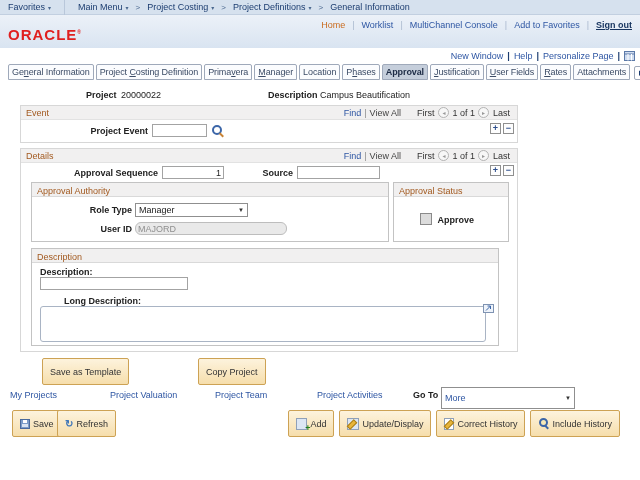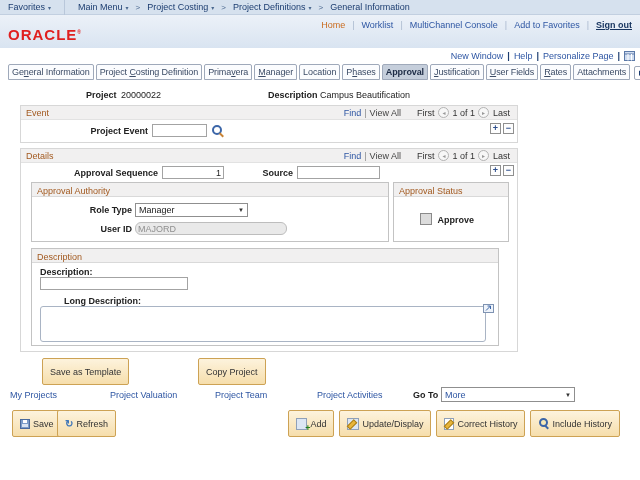--- a/index.html
+++ b/index.html
@@ -302,21 +302,21 @@
   </div>
   <div class="btn" style="left:198px;top:358px;">
     <span>Copy Project</span>
   </div>
 
   <span class="flink" style="left:10px;top:390px;">My Projects</span>
   <span class="flink" style="left:110px;top:390px;">Project Valuation</span>
   <span class="flink" style="left:215px;top:390px;">Project Team</span>
   <span class="flink" style="left:317px;top:390px;">Project Activities</span>
   <span class="abs lbl" style="left:413px;top:390px;">Go To</span>
-  <div class="sel goto-sel" style="left:441px;top:387px;width:134px;height:15px;align-items:center;">
+  <div class="sel goto-sel" style="left:441px;top:387px;width:134px;height:22px;align-items:center;">
     <span>More</span>
     <span class="sel-caret">▼</span>
   </div>
 
   <div class="btn" style="left:12px;top:410px;">
     <span class="icon-floppy"></span>
     <span>Save</span>
   </div>
   <div class="btn" style="left:57px;top:410px;">
     <span class="icon-refresh">↻</span>

